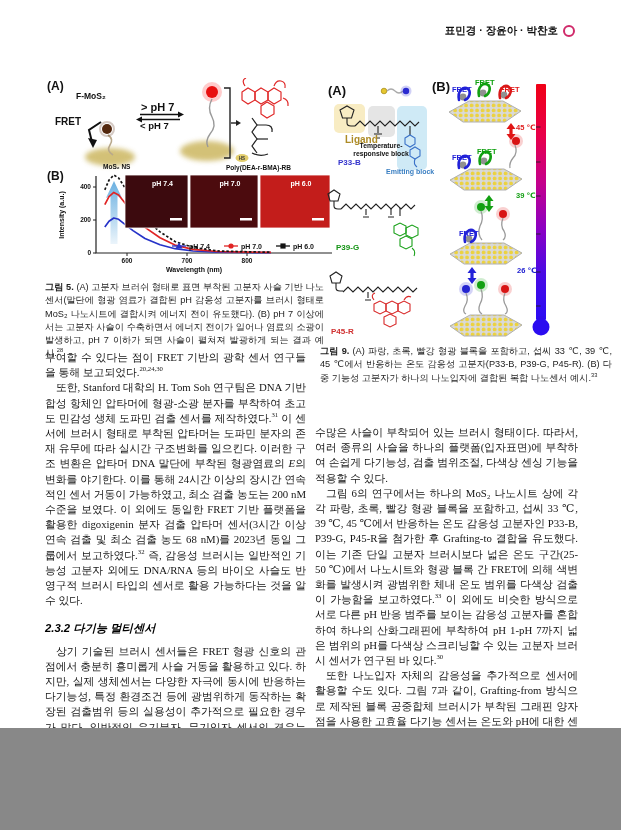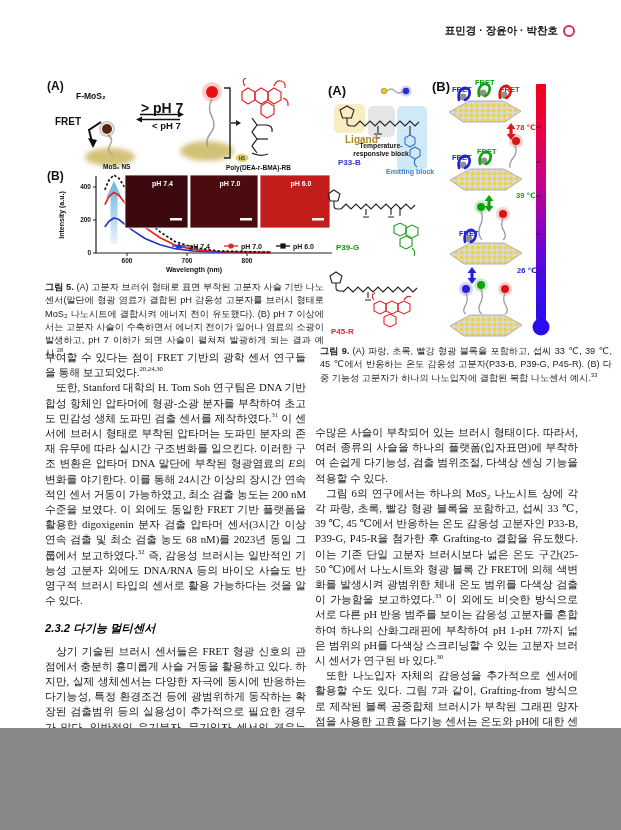--- a/index.html
+++ b/index.html
@@ -83,22 +83,22 @@
       <path d="M212 61 h11"></path>
       <path d="M207 75 q8 4 16 1"></path>
     </g>
     <ellipse cx="197" cy="80" rx="6.5" ry="4" fill="#e2cd6d"></ellipse>
     <text x="197" y="82" text-anchor="middle" font-size="4.5" font-weight="bold" fill="#333">HS</text>
   </svg>
 
   <div class="flabel" style="left:47px;top:80px;font-size:12px">(A)</div>
   <div class="flabel" style="left:76px;top:92px;font-size:8.5px">F-MoS₂</div>
   <div class="flabel" style="left:55px;top:116px;font-size:10px">FRET</div>
-  <div class="flabel" style="left:141px;top:101px;font-size:14px">&gt; pH 7</div>
-  <div class="flabel" style="left:152px;top:121px;font-size:9.5px">&lt; pH 7</div>
+  <div class="flabel" style="left:141px;top:101px;font-size:11px">&gt; pH 7</div>
+  <div class="flabel" style="left:140px;top:121px;font-size:9.5px">&lt; pH 7</div>
   <div class="flabel" style="left:103px;top:163px;font-size:6.5px">MoS₂ NS</div>
   <div class="flabel" style="left:226px;top:164px;font-size:6.5px">Poly(DEA-r-BMA)-RB</div>
 
   <div class="flabel" style="left:47px;top:170px;font-size:12px">(B)</div>
   <svg id="fig5b-svg" style="left:52px;top:170px;" width="285" height="105" viewBox="0 0 285 105">
       <defs>
         <linearGradient id="agrad" x1="0" y1="1" x2="0" y2="0">
           <stop offset="0" stop-color="#5aa7dd" stop-opacity="0.12"></stop>
           <stop offset="1" stop-color="#5aa7dd" stop-opacity="0.9"></stop>
         </linearGradient>
@@ -320,21 +320,21 @@
           <line x1="91" y1="156" x2="95.5" y2="156"></line>
         <line x1="91" y1="194" x2="95.5" y2="194"></line>
           <line x1="91" y1="228" x2="95.5" y2="228"></line>
       </g>
     </g>
   </svg>
 
   <div class="flabel" style="left:452px;top:86px;font-size:7.5px;color:#2020d8">FRET</div>
   <div class="flabel" style="left:475px;top:79px;font-size:7.5px;color:#0fa00f">FRET</div>
   <div class="flabel" style="left:500px;top:86px;font-size:7.5px;color:#e01818">FRET</div>
-  <div class="flabel" style="left:516px;top:124px;font-size:7.5px;color:#e02020">78 ℃</div>
+  <div class="flabel" style="left:516px;top:124px;font-size:7.5px;color:#e02020">45 ℃</div>
   <div class="flabel" style="left:452px;top:154px;font-size:7.5px;color:#2020d8">FRET</div>
   <div class="flabel" style="left:477px;top:148px;font-size:7.5px;color:#0fa00f">FRET</div>
   <div class="flabel" style="left:516px;top:192px;font-size:7.5px;color:#16a016">39 ℃</div>
   <div class="flabel" style="left:459px;top:230px;font-size:7.5px;color:#2020d8">FRET</div>
   <div class="flabel" style="left:517px;top:267px;font-size:7.5px;color:#2020d0">26 ℃</div>
 
   <div class="caption" style="left:320px;top:345px;width:292px"><b>그림 9.</b> (A) 파랑, 초록, 빨강 형광 블록을 포함하고, 섭씨 33 ℃, 39 ℃, 45 ℃에서 반응하는 온도 감응성 고분자(P33-B, P39-G, P45-R). (B) 다중 기능성 고분자가 하나의 나노입자에 결합된 복합 나노센서 예시.<sup>33</sup></div>
 
   <div id="col-left" class="col">
       <p>부여할 수 있다는 점이 FRET 기반의 광학 센서 연구들을 통해 보고되었다.<sup>20,24,30</sup></p>

